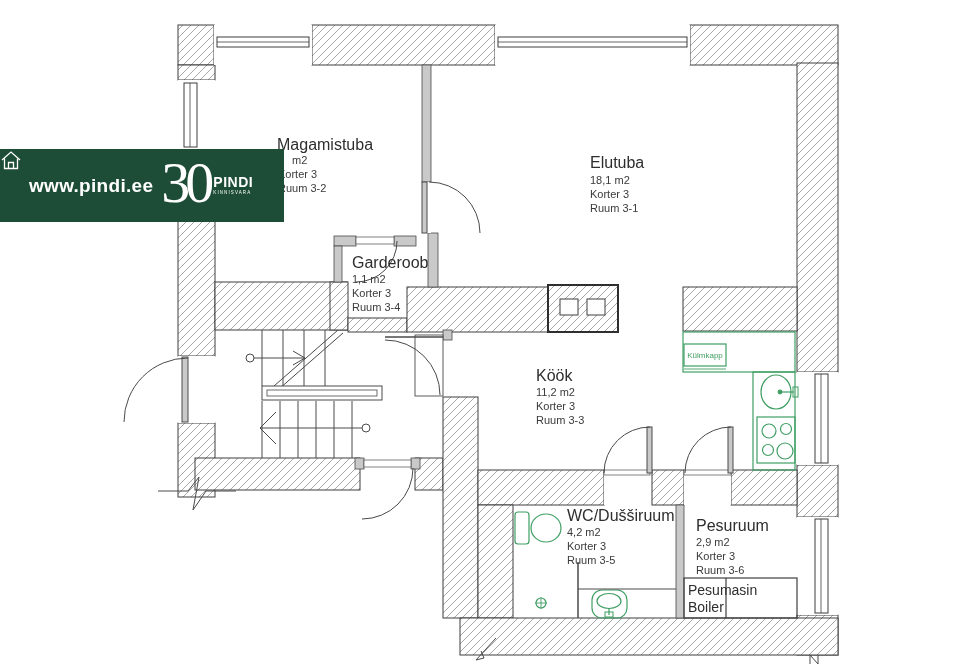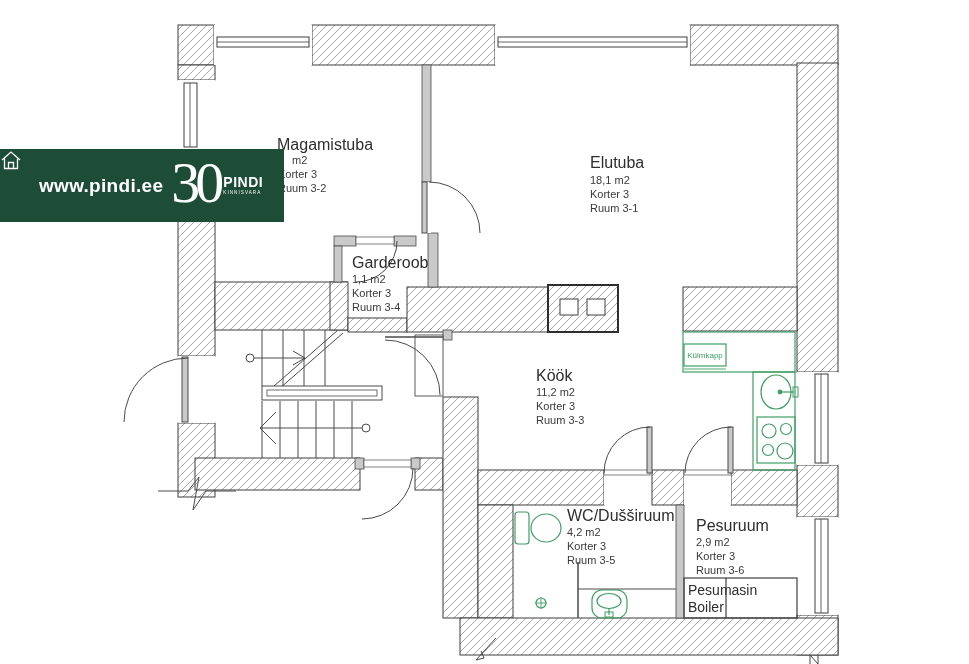--- a/index.html
+++ b/index.html
@@ -4,21 +4,21 @@
 <style>
   html,body{margin:0;padding:0;background:#fff;}
   .canvas{position:relative;width:845px;height:664px;background:#fff;overflow:hidden;
           font-family:"Liberation Sans",sans-serif;}
   svg{position:absolute;left:0;top:0;}
   .room-title{font-family:"Liberation Sans",sans-serif;font-size:16px;fill:#2e2e2e;}
   .room-sub{font-family:"Liberation Sans",sans-serif;font-size:11px;fill:#3a3a3a;}
   .box-label{font-family:"Liberation Sans",sans-serif;font-size:14px;fill:#2e2e2e;}
   .fixture-label{font-family:"Liberation Sans",sans-serif;font-size:8px;fill:#3f9e63;}
   .banner{position:absolute;left:0;top:149px;width:284px;height:73px;background:#1d4d36;
-          color:#fff;display:flex;align-items:center;gap:4px;padding-left:39px;
+          color:#fff;display:flex;align-items:center;gap:4px;padding-left:29px;
           box-sizing:border-box;z-index:5;}
   .b-url{font-weight:bold;font-size:19px;letter-spacing:0.3px;white-space:nowrap;}
   .b-30{font-family:Liberation Serif, serif;font-size:58px;letter-spacing:-5px;
         line-height:1;margin-top:-6px;margin-left:4px;}
   .b-brand{display:flex;flex-direction:column;line-height:1;}
   .b-pindi{font-weight:bold;font-size:14px;letter-spacing:0.5px;}
   .b-kinnis{font-size:4.5px;letter-spacing:1.1px;margin-top:2px;}
   .b-house{margin-left:4px;margin-top:2px;}
 </style>
 </head>

